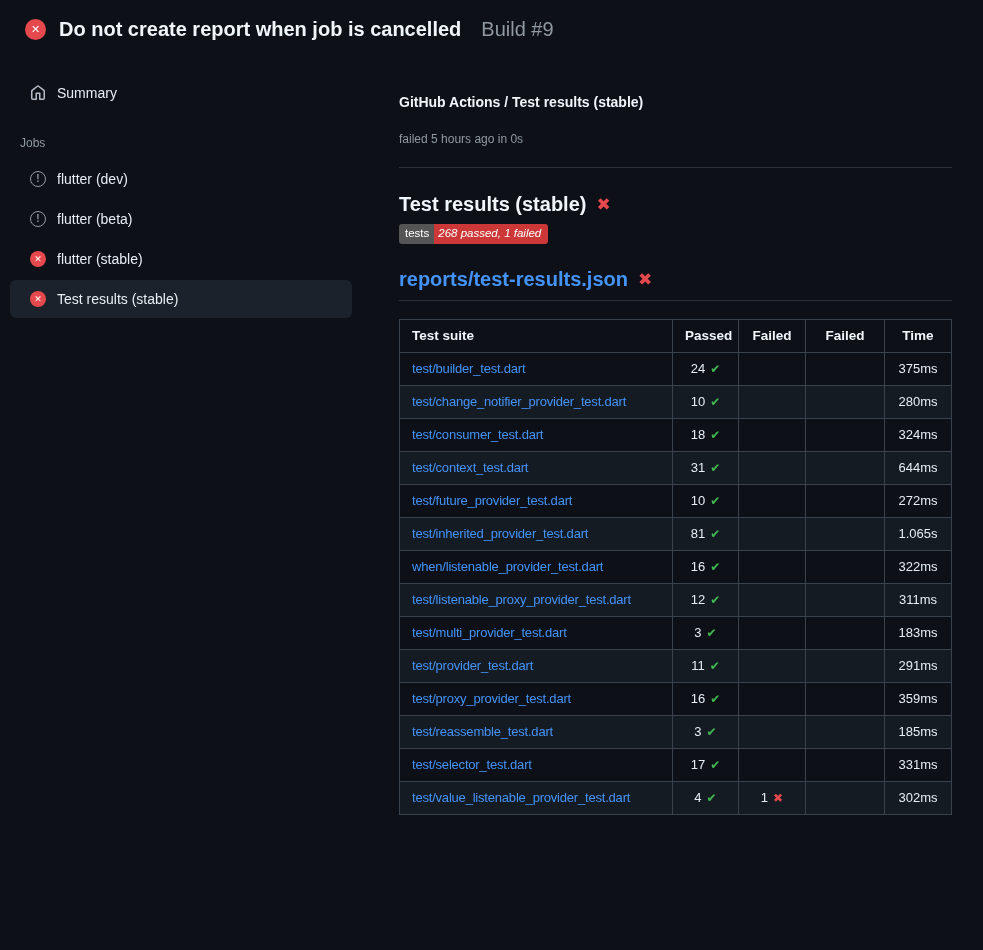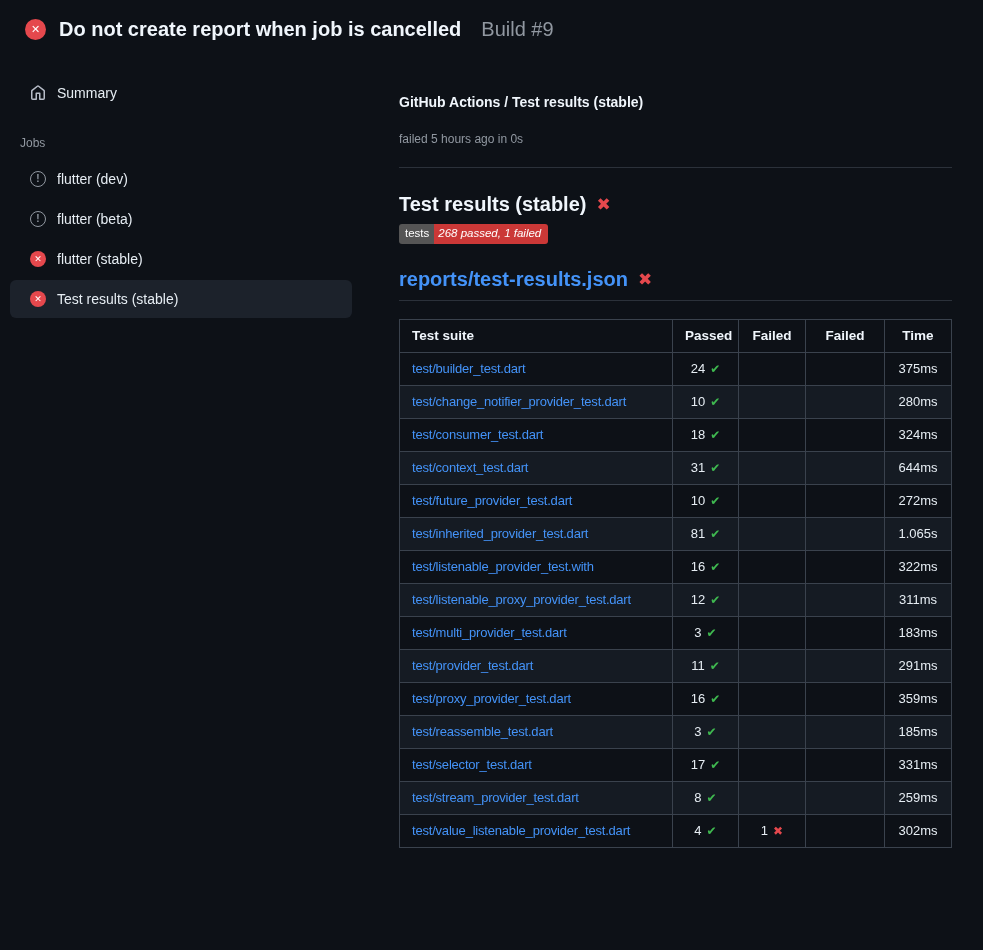--- a/index.html
+++ b/index.html
@@ -196,21 +196,21 @@
               <td class="time">272ms</td>
             </tr>
             <tr>
               <td class="suite"><a>test/inherited_provider_test.dart</a></td>
               <td class="num"><span>81</span><span class="check">✔</span></td>
               <td class="num"></td>
               <td class="num"></td>
               <td class="time">1.065s</td>
             </tr>
             <tr>
-              <td class="suite"><a>test/listenable_provider_test.with</a></td>
+              <td class="suite"><a>when/listenable_provider_test.dart</a></td>
               <td class="num"><span>16</span><span class="check">✔</span></td>
               <td class="num"></td>
               <td class="num"></td>
               <td class="time">322ms</td>
             </tr>
             <tr>
               <td class="suite"><a>test/listenable_proxy_provider_test.dart</a></td>
               <td class="num"><span>12</span><span class="check">✔</span></td>
               <td class="num"></td>
               <td class="num"></td>
@@ -243,27 +243,20 @@
               <td class="num"></td>
               <td class="num"></td>
               <td class="time">185ms</td>
             </tr>
             <tr>
               <td class="suite"><a>test/selector_test.dart</a></td>
               <td class="num"><span>17</span><span class="check">✔</span></td>
               <td class="num"></td>
               <td class="num"></td>
               <td class="time">331ms</td>
-            </tr>
-            <tr>
-              <td class="suite"><a>test/stream_provider_test.dart</a></td>
-              <td class="num"><span>8</span><span class="check">✔</span></td>
-              <td class="num"></td>
-              <td class="num"></td>
-              <td class="time">259ms</td>
             </tr>
             <tr>
               <td class="suite"><a>test/value_listenable_provider_test.dart</a></td>
               <td class="num"><span>4</span><span class="check">✔</span></td>
               <td class="num"><span>1</span><span class="cross-sm">✖</span></td>
               <td class="num"></td>
               <td class="time">302ms</td>
             </tr>
           </tbody>
       </table>

